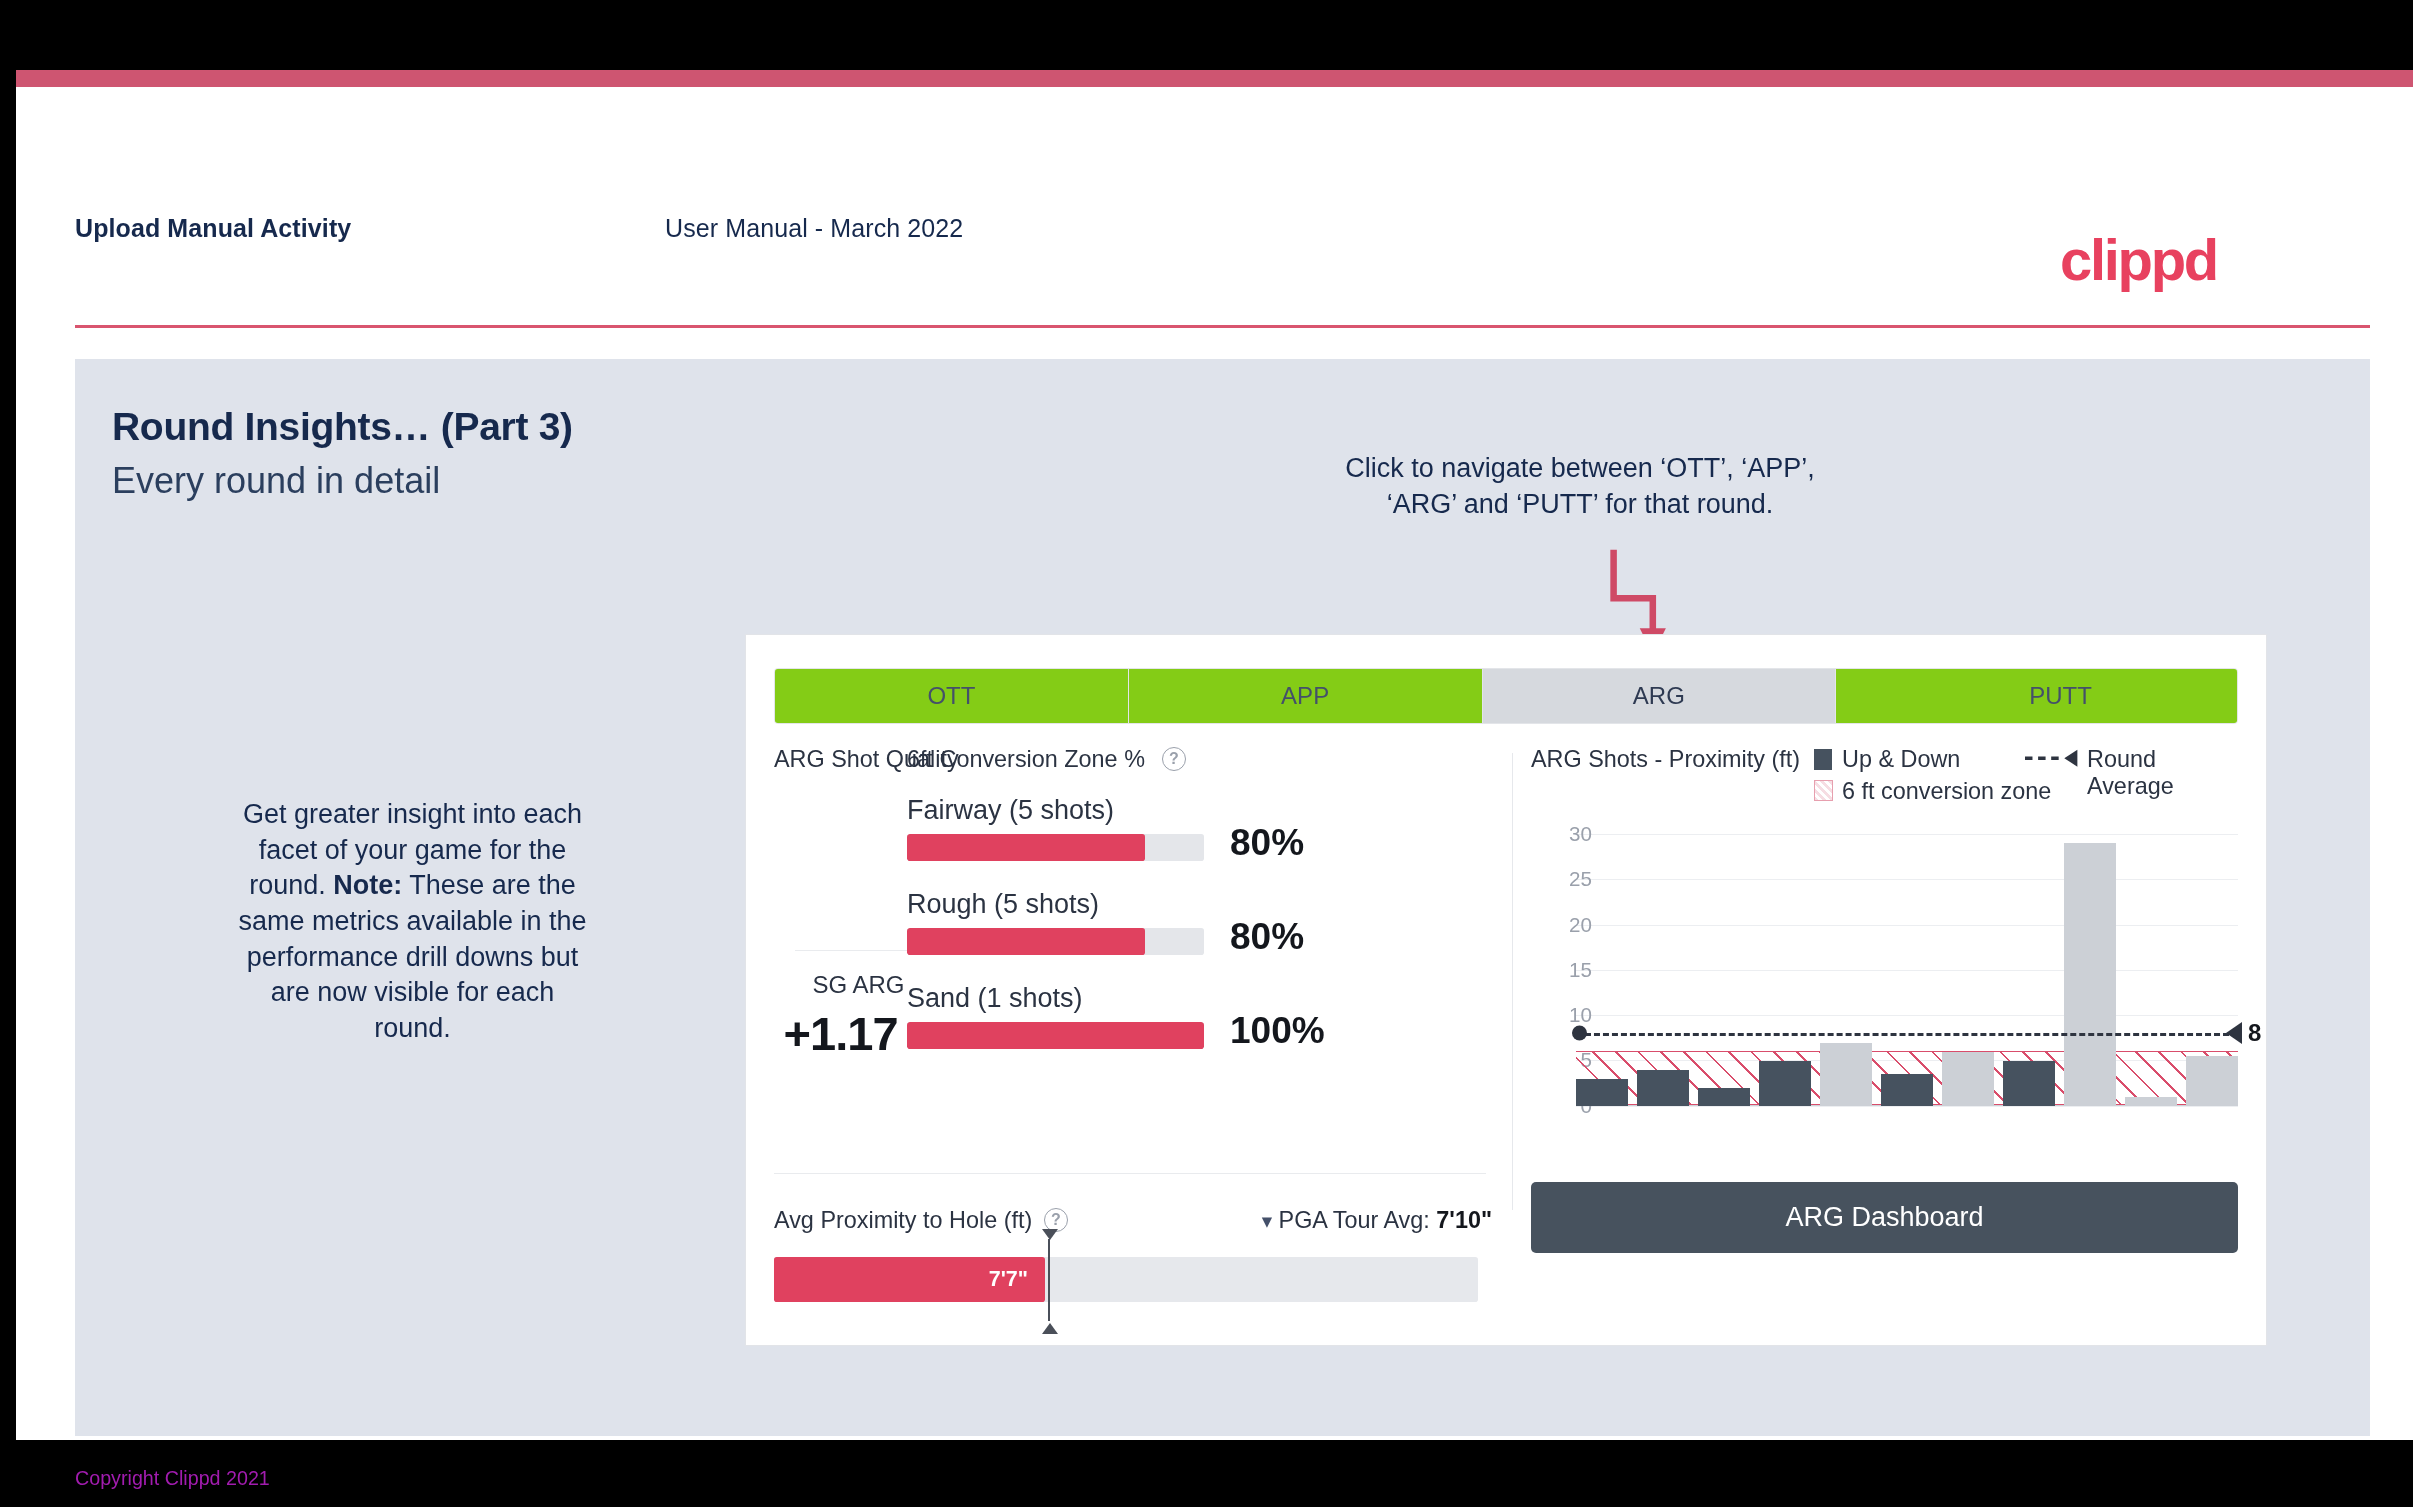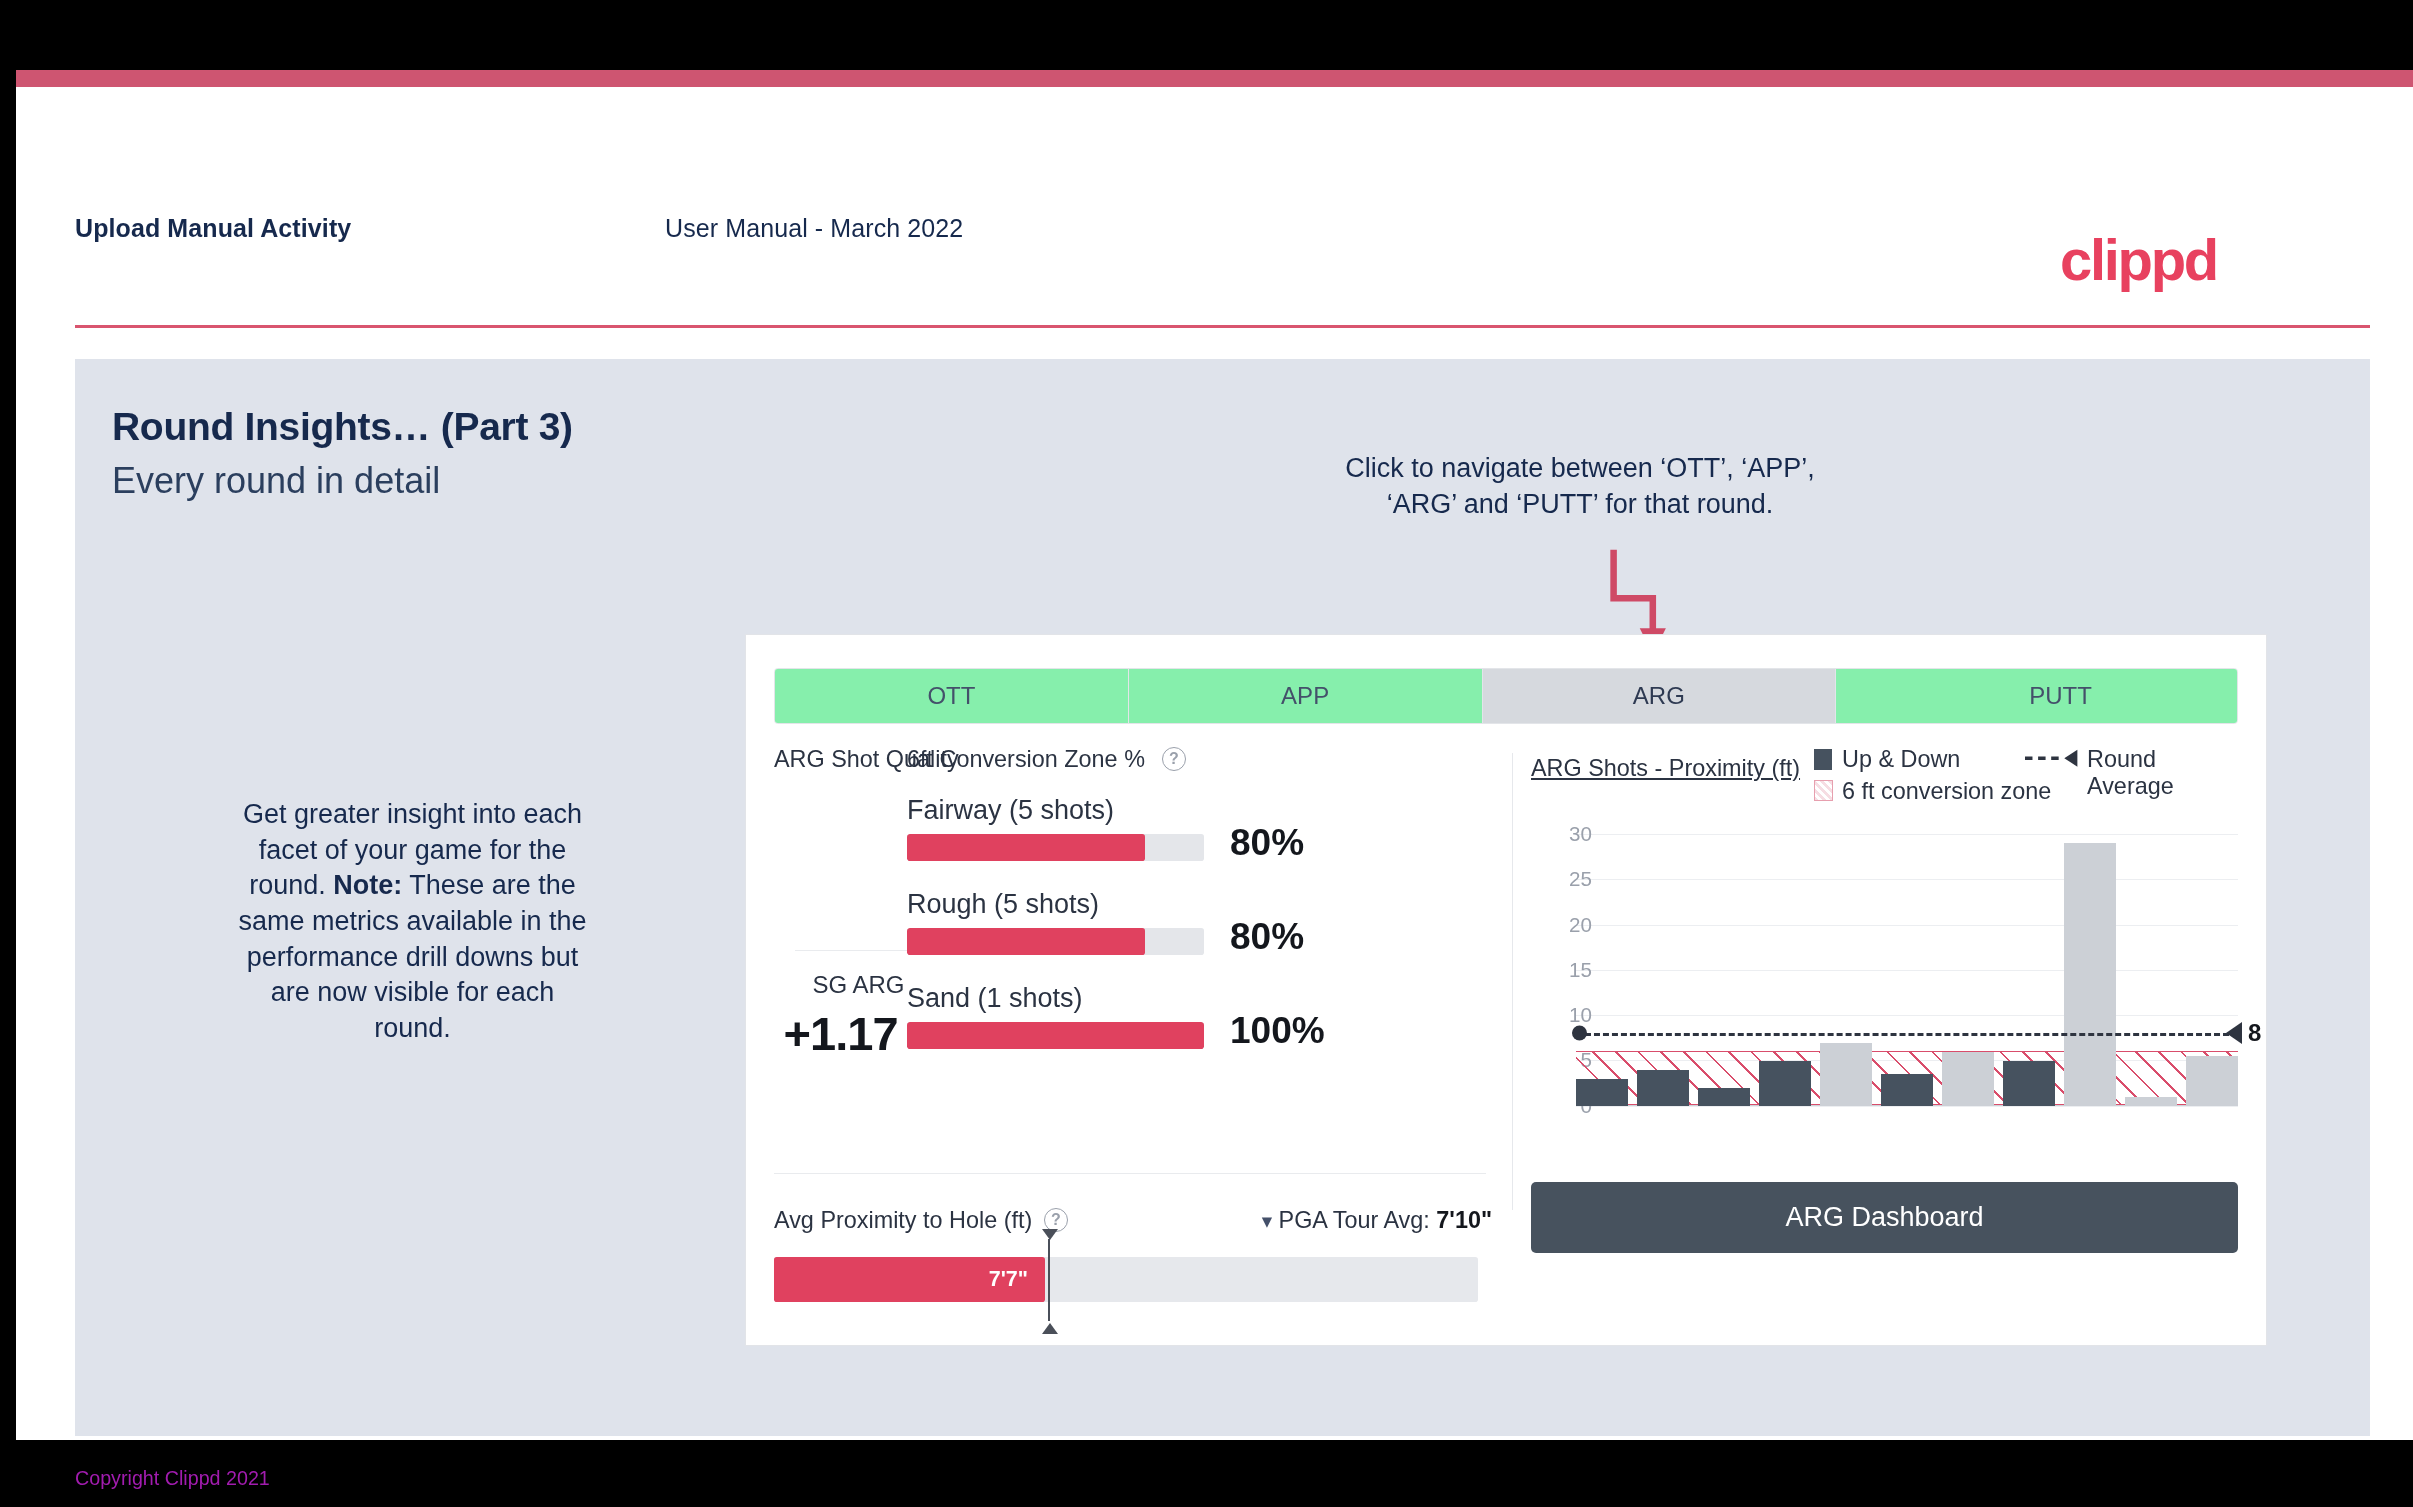--- a/index.html
+++ b/index.html
@@ -84,21 +84,21 @@
   }
 
   
   .tabs {
     position:absolute; left:28px; top:33px; width:1464px; height:56px;
     display:flex; border:0.9px solid #e3e5e9; border-radius:3.7px; overflow:hidden;
     background:#fff;
   }
   .tab {
     flex:1 1 0; display:flex; align-items:center; justify-content:center;
-    font-size:24px; color:#44506a; background:#86efac;
+    font-size:24px; color:#44506a; background:#84cc16;
     border-right:0.9px solid #e3e5e9;
   }
   .tab:last-child { border-right:none;padding-left:48px; }
   .tab.active { background:#d6d9de; color:#2e3a52; }
 
   
   .col-left  { position:absolute; left:28px; top:111px; width:731px; height:573px; }
   .col-right { position:absolute; left:785px; top:111px; width:707px; height:573px; }
   .col-div   { position:absolute; left:766px; top:118px; width:0.9px; height:457px; background:#e6e8ec; }
 
@@ -178,21 +178,21 @@
     width:0;height:0;border-left:8.4px solid transparent;border-right:8.4px solid transparent;
     border-top:11.2px solid #4a4f59;
   }
   .prox-tri-dn {
     position:absolute; left:268px; top:577px;
     width:0;height:0;border-left:8.4px solid transparent;border-right:8.4px solid transparent;
     border-bottom:11.2px solid #4a4f59;
   }
 
   
-  .r-title { position:absolute; left:0; top:9px; font-size:23.4px; color:#2b3342;text-decoration:underline; }
+  .r-title { position:absolute; left:0; top:0; font-size:23.4px; color:#2b3342; }
   .lg-sq {
     position:absolute; left:283px; top:2.8px; width:18px; height:21.5px; background:#46525f;
   }
   .lg-updown { position:absolute; left:311px; top:0; font-size:23.4px; color:#2b3342; }
   .lg-dash { position:absolute; left:494px; top:0.9px; }
   .lg-ravg { position:absolute; left:556px; top:0; font-size:23.4px; color:#2b3342; }
   .lg-hatch {
     position:absolute; left:283px; top:34px; width:19px; height:20.6px;
     border:0.9px solid #e79fae;
     background:repeating-linear-gradient(45deg,#f6dde3 0 2.8px,#fff 2.8px 5.6px);

